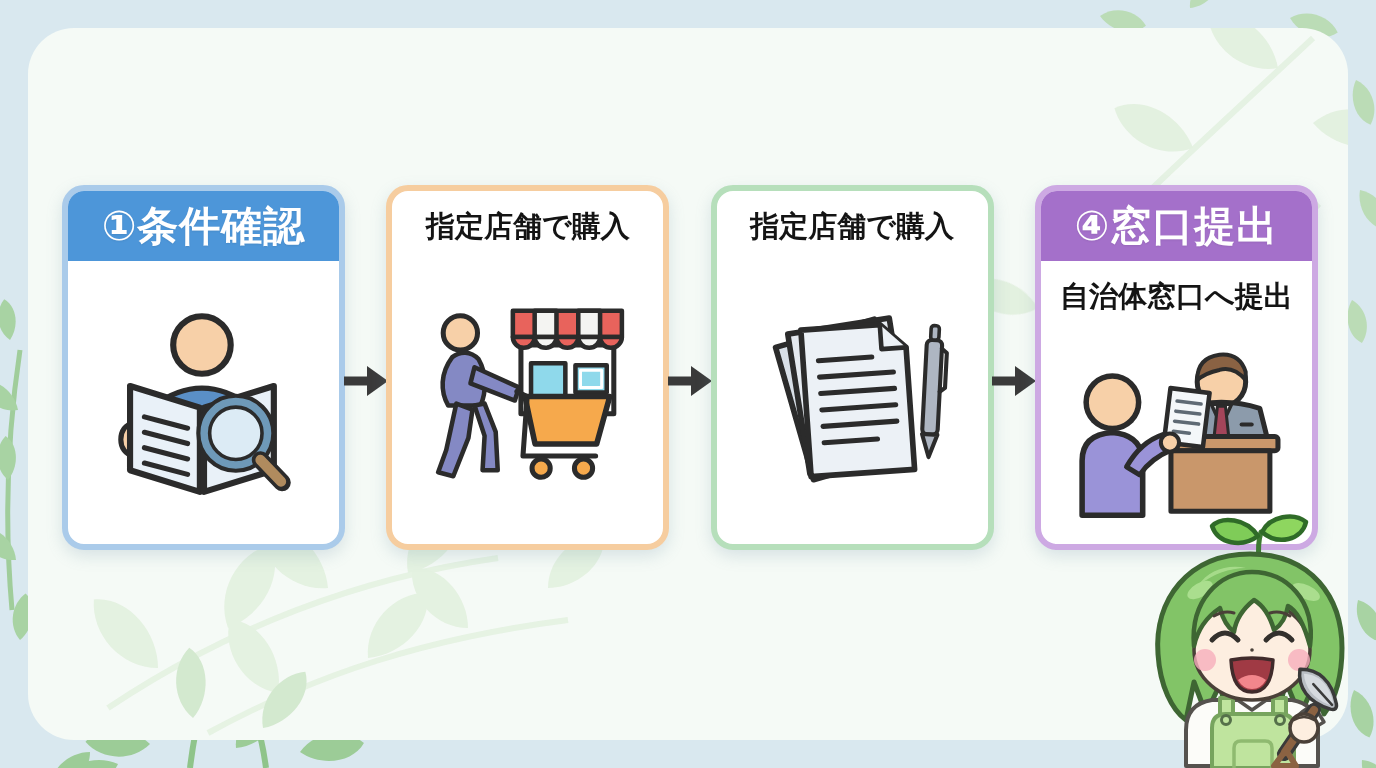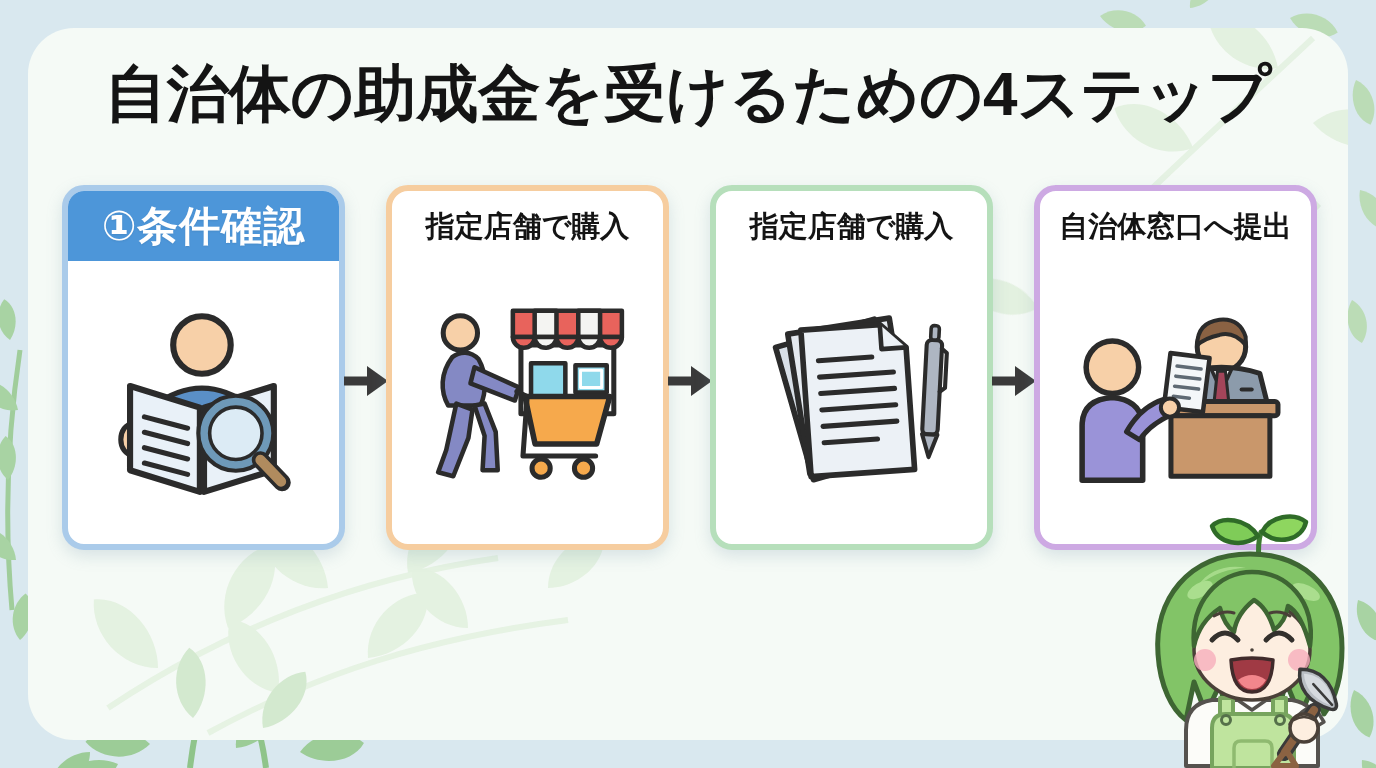--- a/index.html
+++ b/index.html
@@ -21,21 +21,21 @@
   .panel-watermark { position:absolute; inset:0; border-radius:46px; overflow:hidden; z-index:0; }
 
   .page-title {
     position:absolute; left:0; top:30px; width:100%;
     text-align:center; font-size:62px; line-height:72px; font-weight:900;
     color:#141414; letter-spacing:0px; z-index:3;
   }
 
   .cards-row {
     position:absolute; left:34px; top:157px; width:1256px; height:365px;
-    display:flex; align-items:flex-start; z-index:3;
+    display:flex; align-items:flex-start; justify-content:space-between; z-index:3;
   }
   .card {
     width:283px; height:365px; background:#FFFFFF;
     border:6px solid var(--brd,#ccc); border-radius:22px;
     overflow:hidden; display:flex; flex-direction:column;
     box-shadow:0 6px 16px rgba(110,145,165,.22);
   }
   .card-header {
     height:70px; flex:0 0 70px; background:var(--hdr,#888);
     display:flex; align-items:center; justify-content:center;
@@ -134,21 +134,20 @@
           <use href="#wleaf" transform="translate(440,600) rotate(-110) scale(1.4)"></use>
           <use href="#wleaf" transform="translate(520,560) rotate(-20) scale(1.3)"></use>
         </g>
         <g fill="#CDE5C8">
           <use href="#wleaf" transform="translate(165,690) rotate(-70) scale(1.2)"></use>
           <use href="#wleaf" transform="translate(235,700) rotate(-30) scale(1.2)"></use>
         </g>
       </g>
     </svg>
 
-    <h1 class="page-title">自治体の助成金を受けるための4ステップ</h1>
 
     <div class="cards-row">
 
       <section class="card" style="--hdr: #4D96D9; --brd: #AACBEA;">
         <header class="card-header">
           <span>①条件確認</span>
         </header>
         <div class="card-icon">
           <svg width="206" height="190" viewBox="0 0 200 185">
             <g stroke-linejoin="round" stroke-linecap="round">
@@ -258,20 +257,23 @@
       </section>
 
       <div class="flow-arrow-cell">
         <svg width="46" height="36" viewBox="0 0 46 36">
           <line x1="1" y1="18" x2="28" y2="18" stroke="#3A3A3A" stroke-width="9"></line>
           <polygon points="24,3 45,18 24,33" fill="#3A3A3A"></polygon>
         </svg>
       </div>
 
       <section class="card" style="--hdr: #A470CA; --brd: #CDA9E3;">
+        <header class="card-header">
+          <span>④窓口提出</span>
+        </header>
         <div class="card-caption">自治体窓口へ提出</div>
         <div class="card-icon">
           <svg width="212" height="190" viewBox="0 0 210 185">
             <g stroke-linejoin="round" stroke-linecap="round">
               <circle cx="150" cy="44" r="24" fill="#F7D0A8" stroke="#2B2B2B" stroke-width="5"></circle>
               <path d="M126,42 Q126,20 148,17 Q168,15 174,34 L174,42 Q162,28 148,32 Q134,35 126,42 Z" fill="#8A6243" stroke="#2B2B2B" stroke-width="4"></path>
               <path d="M112,70 Q150,58 188,70 L196,102 L104,102 Z" fill="#8C9BAB" stroke="#2B2B2B" stroke-width="5"></path>
               <polygon points="140,66 150,88 160,66" fill="#FFFFFF" stroke="#2B2B2B" stroke-width="3.5"></polygon>
               <polygon points="146,68 154,68 157,96 150,103 143,96" fill="#A4455A" stroke="#2B2B2B" stroke-width="3"></polygon>
               <line x1="170" y1="86" x2="180" y2="86" stroke="#2B2B2B" stroke-width="4"></line>

